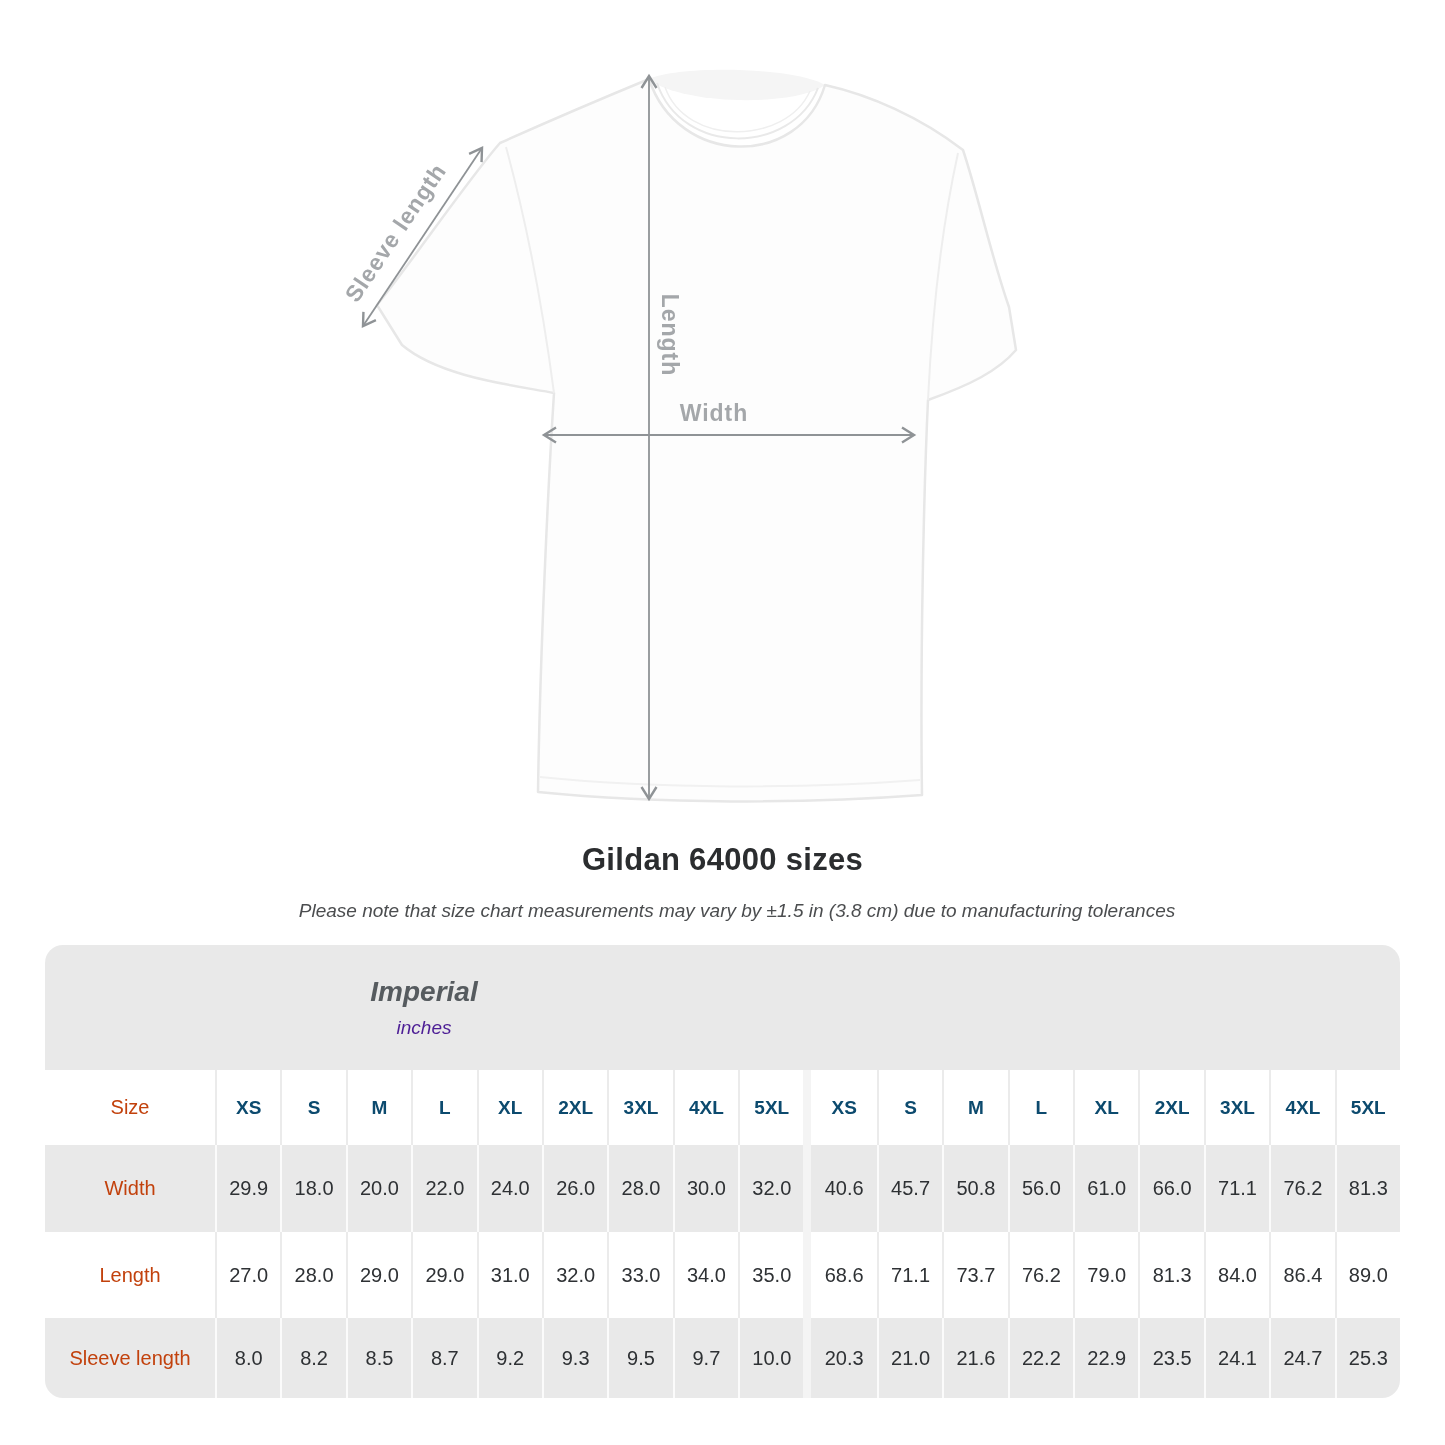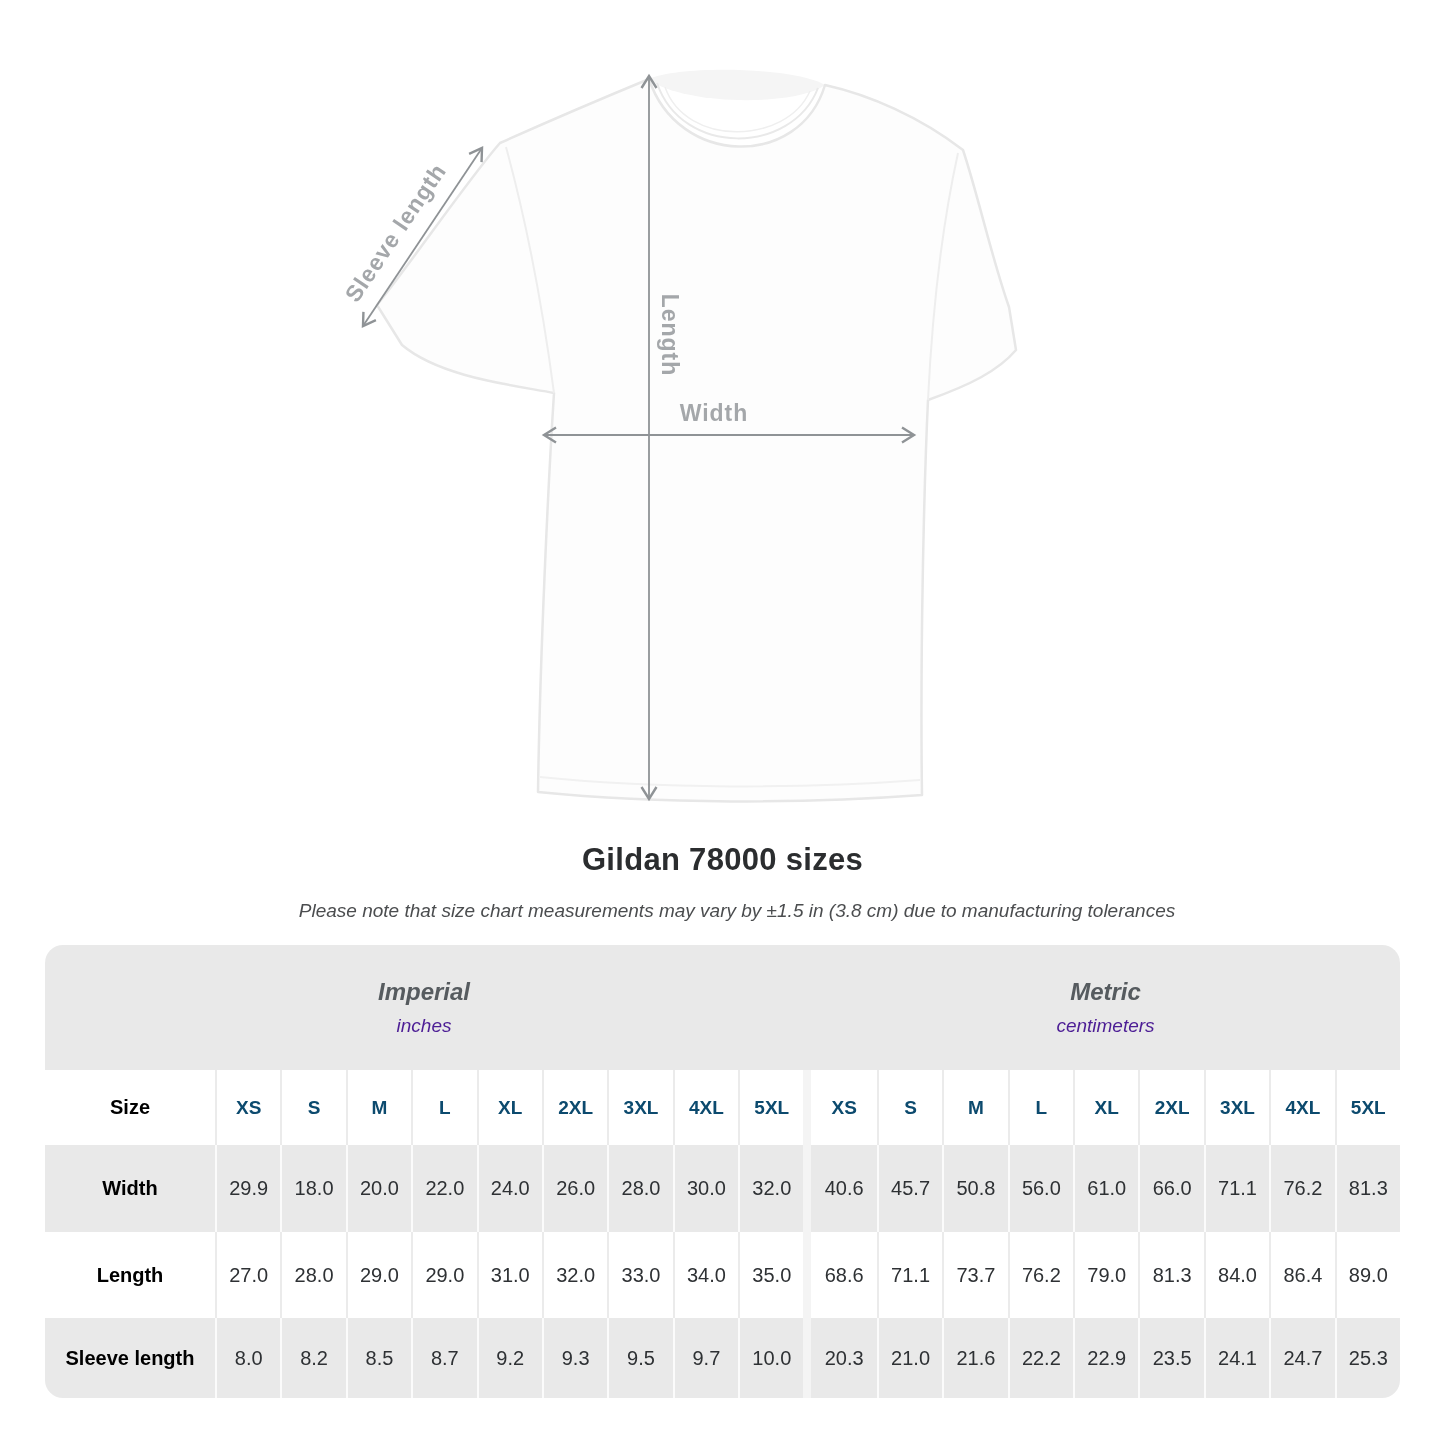--- a/index.html
+++ b/index.html
@@ -20,33 +20,33 @@
            font-size:19px; font-style:italic; color:#4b4d4f;padding-left:29px; }
 
   
   .sizetable { position:absolute; left:45px; top:945px; width:1355px;
                border-radius:18px; overflow:hidden; background:#ffffff; }
   .unit-band { position:relative; height:125px; background:#e9e9e9; }
   .unit-group { position:absolute; top:0; height:100%; display:flex;
                 flex-direction:column; align-items:center; justify-content:center; gap:9px; }
   .unit-group.imperial { left:0;   width:758px; }
   .unit-group.metric   { left:766px; right:0; }
-  .unit-name { font-size:24px; font-weight:bold; font-style:italic; color:#565b5f; }
+  .unit-name { font-size:28px; font-weight:bold; font-style:italic; color:#565b5f; }
   .unit-sub  { font-size:19px; font-style:italic; color:#4c1d95; }
 
   .grid { display:grid; grid-template-columns:170px repeat(9,1fr) 8px repeat(9,1fr); }
   .row-size   { height:75px; } .row-size   .cell { background:#ffffff; --sep:#ebebeb; }
   .row-alt    .cell { background:#e9e9e9; --sep:#fbfbfb; }
   .row-white  .cell { background:#ffffff; --sep:#ebebeb; }
   .row-width  { height:87px; } .row-length { height:86px; } .row-sleeve { height:80px; }
 
   .cell { display:flex; align-items:center; justify-content:center;
           font-size:20px; color:#2e3134; border-left:2px solid var(--sep,#ebebeb); }
   .cell.first { border-left:none; }
-  .cell.rowlabel { font-weight:bold; color:#000000; }
+  .cell.rowlabel { font-weight:normal; color:#c2410c; }
   .cell.sizehead { font-weight:bold; color:#0c4a6e; font-size:19px; }
   .cell.divider { background:#f4f4f4 !important; border-left:none; }
   .cell.afterdiv { border-left:none; }
 </style>
 </head>
 <body>
 
 <div class="figure">
   <svg viewBox="0 0 700 765">
     <defs>
@@ -82,32 +82,28 @@
     <line x1="319" y1="21" x2="319" y2="744" stroke="#8f9396" stroke-width="1.8" marker-start="url(#ah)" marker-end="url(#ah)"></line>
     <line x1="214" y1="380" x2="584" y2="380" stroke="#8f9396" stroke-width="1.8" marker-start="url(#ah)" marker-end="url(#ah)"></line>
     <line x1="33" y1="271" x2="152" y2="93" stroke="#8f9396" stroke-width="1.8" marker-start="url(#ah)" marker-end="url(#ah)"></line>
 
     <text class="m-label" x="384" y="366" font-size="23" fill="#a4a7aa" text-anchor="middle">Width</text>
     <text class="m-label" x="332" y="280" font-size="23" fill="#a4a7aa" text-anchor="middle" transform="rotate(90 332 280)">Length</text>
     <text class="m-label" x="72" y="182" font-size="23" fill="#a4a7aa" text-anchor="middle" transform="rotate(-56 72 182)">Sleeve length</text>
   </svg>
 </div>
 
-<div class="title">Gildan 78000 sizes</div>
+<div class="title">Gildan 64000 sizes</div>
 <div class="note">Please note that size chart measurements may vary by ±1.5 in (3.8 cm) due to manufacturing tolerances</div>
 
 <div class="sizetable">
   <div class="unit-band">
     <div class="unit-group imperial">
       <div class="unit-name">Imperial</div>
       <div class="unit-sub">inches</div>
-    </div>
-    <div class="unit-group metric">
-      <div class="unit-name">Metric</div>
-      <div class="unit-sub">centimeters</div>
     </div>
   </div>
   <div id="tbl-rows">
       <div class="grid row-size">
         <div class="cell first rowlabel">Size</div>
         <div class="cell sizehead">XS</div>
         <div class="cell sizehead">S</div>
         <div class="cell sizehead">M</div>
         <div class="cell sizehead">L</div>
         <div class="cell sizehead">XL</div>

